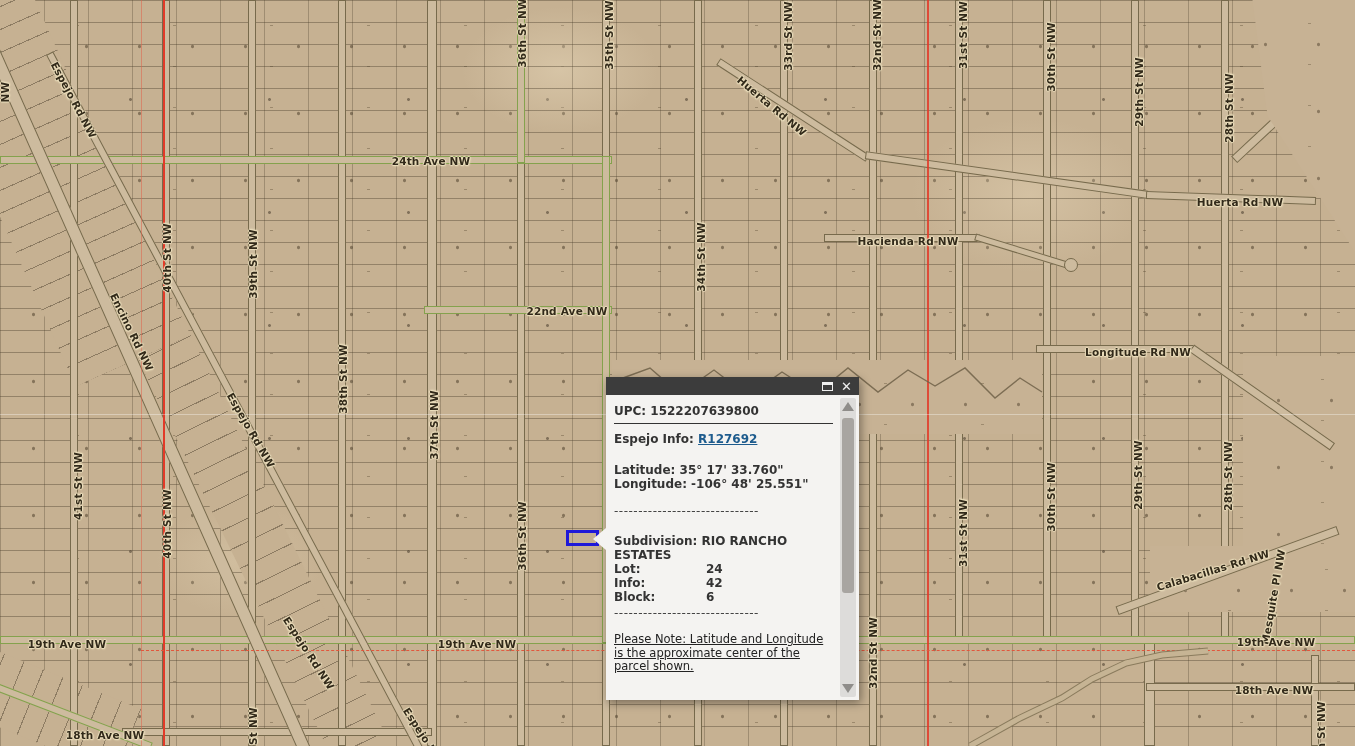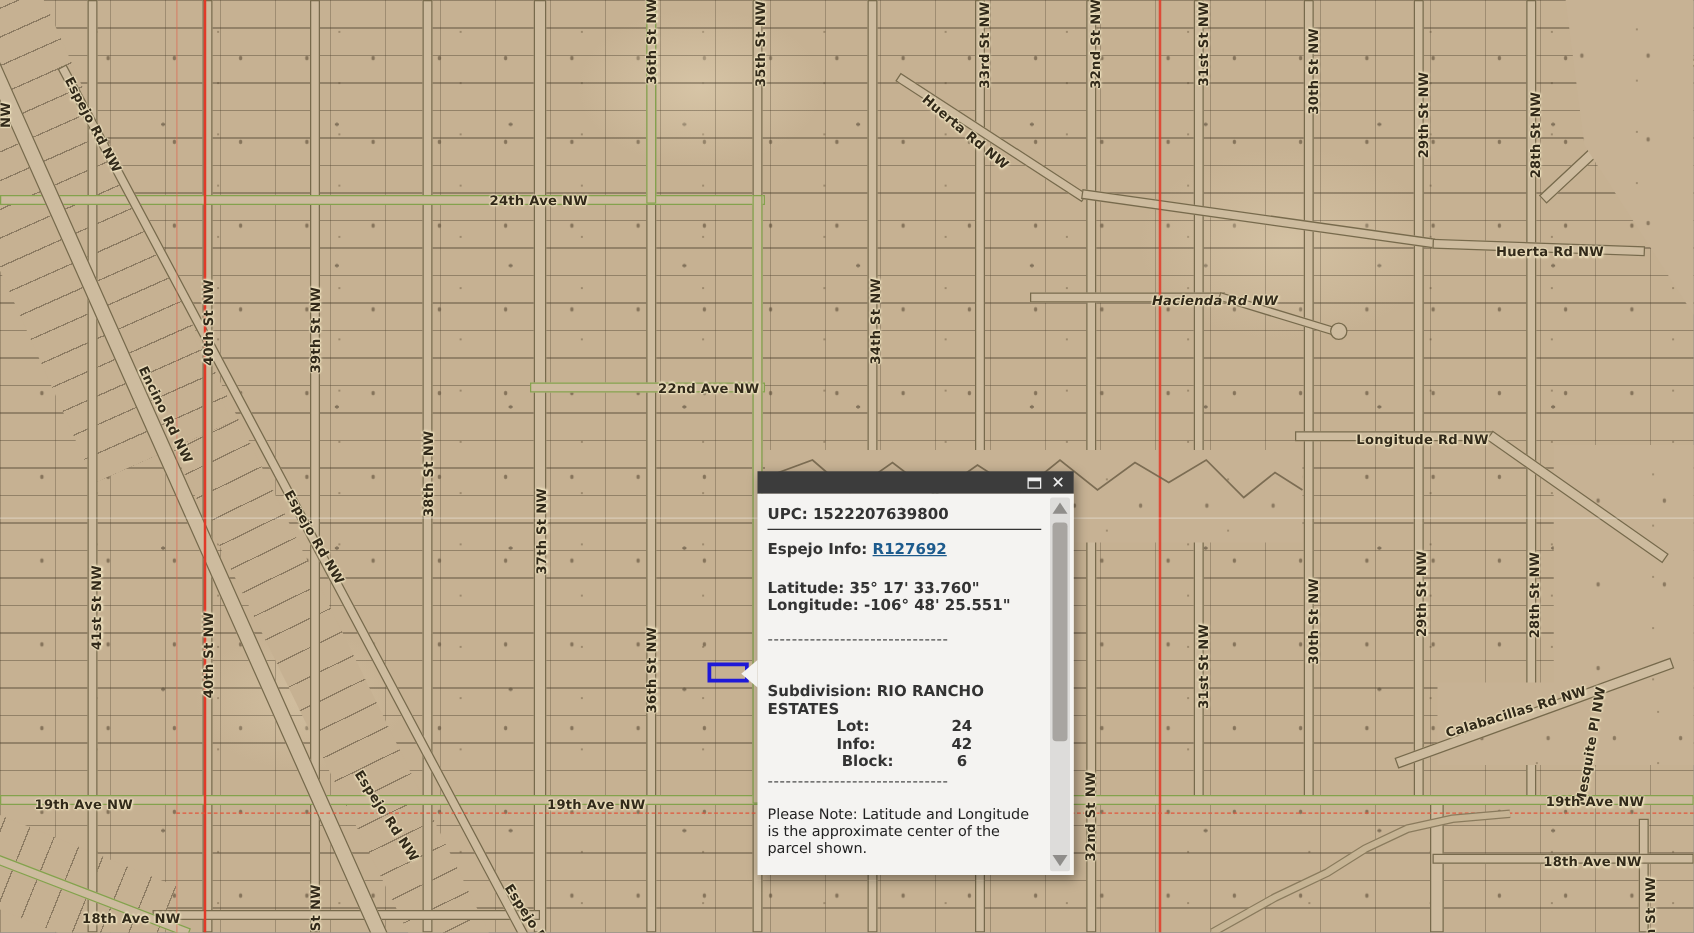--- a/index.html
+++ b/index.html
@@ -48,25 +48,25 @@
   #close-btn{color:#efefef;font-size:13px;font-weight:bold;line-height:1;cursor:pointer;}
   #popup-body{position:relative;height:305px;background:#f4f3f1;box-sizing:border-box;
     padding:8px 26px 6px 8px;font-size:12px;color:#222;}
   #popup-body .b{font-weight:bold;color:#333;}
   .upc{margin:1px 0 5px;}
   .rule{border:none;border-top:1px solid #333;margin:0 0 8px;}
   .acct{margin:2px 0 0;}
   .acct a{color:#1d5b8d;font-weight:bold;}
   .latlong{margin-top:17px;line-height:14px;}
   .sep{margin-top:13px;color:#444;letter-spacing:.5px;}
-  .subdiv{margin-top:28px;line-height:14px;width:190px;}
-  .frow{display:flex;line-height:14px;justify-content:center;}
+  .subdiv{margin-top:16px;line-height:14px;width:190px;}
+  .frow{display:flex;line-height:14px;}
   .flabel{width:92px;}
   .tract{margin-top:11px;line-height:15px;}
-  .note{margin-top:13px;font-size:11.5px;line-height:13.5px;color:#222;width:214px;}
+  .note{margin-top:13px;font-size:11.5px;line-height:13.5px;color:#222;width:214px;text-decoration:underline;}
   .ptr{position:absolute;left:-13px;top:151px;width:0;height:0;
     border-top:11px solid transparent;border-bottom:11px solid transparent;border-right:13px solid #f4f3f1;}
   
   #sbar{position:absolute;top:3px;right:3px;bottom:3px;width:16px;background:#dddcda;border-radius:2px;}
   .sarrow{position:absolute;left:2px;width:0;height:0;border-left:6px solid transparent;border-right:6px solid transparent;cursor:pointer;}
   .sarrow.up{top:4px;border-bottom:9px solid #8f8d8a;}
   .sarrow.down{bottom:4px;border-top:9px solid #8f8d8a;}
   #sthumb{position:absolute;left:2px;top:20px;width:12px;height:175px;background:#a8a5a1;border-radius:3px;cursor:pointer;}
 </style>
 </head>
@@ -145,21 +145,21 @@
         <div class="map-label" style="left: 609px; top: 35px; transform: translate(-50%, -50%) rotate(-90deg);">35th St NW</div>
         <div class="map-label" style="left: 788px; top: 36px; transform: translate(-50%, -50%) rotate(-90deg);">33rd St NW</div>
         <div class="map-label" style="left: 877px; top: 35px; transform: translate(-50%, -50%) rotate(-90deg);">32nd St NW</div>
         <div class="map-label" style="left: 963px; top: 35px; transform: translate(-50%, -50%) rotate(-90deg);">31st St NW</div>
         <div class="map-label" style="left: 1051px; top: 57px; transform: translate(-50%, -50%) rotate(-90deg);">30th St NW</div>
         <div class="map-label" style="left: 1139px; top: 92px; transform: translate(-50%, -50%) rotate(-90deg);">29th St NW</div>
         <div class="map-label" style="left: 1229px; top: 108px; transform: translate(-50%, -50%) rotate(-90deg);">28th St NW</div>
         <div class="map-label" style="left: 772px; top: 106px; transform: translate(-50%, -50%) rotate(40deg);">Huerta Rd NW</div>
         <div class="map-label" style="left: 431px; top: 161px; transform: translate(-50%, -50%) rotate(0deg);">24th Ave NW</div>
         <div class="map-label" style="left: 1240px; top: 202px; transform: translate(-50%, -50%) rotate(0deg);">Huerta Rd NW</div>
-        <div class="map-label" style="left: 972px; top: 241px; transform: translate(-50%, -50%) rotate(0deg); font-style: italic;">Hacienda Rd NW</div>
+        <div class="map-label" style="left: 908px; top: 241px; transform: translate(-50%, -50%) rotate(0deg);">Hacienda Rd NW</div>
         <div class="map-label" style="left: 167px; top: 258px; transform: translate(-50%, -50%) rotate(-90deg);">40th St NW</div>
         <div class="map-label" style="left: 253px; top: 264px; transform: translate(-50%, -50%) rotate(-90deg);">39th St NW</div>
         <div class="map-label" style="left: 701px; top: 257px; transform: translate(-50%, -50%) rotate(-90deg);">34th St NW</div>
         <div class="map-label" style="left: 567px; top: 311px; transform: translate(-50%, -50%) rotate(0deg);">22nd Ave NW</div>
         <div class="map-label" style="left: 132px; top: 332px; transform: translate(-50%, -50%) rotate(64deg);">Encino Rd NW</div>
         <div class="map-label" style="left: 1138px; top: 352px; transform: translate(-50%, -50%) rotate(0deg);">Longitude Rd NW</div>
         <div class="map-label" style="left: 343px; top: 379px; transform: translate(-50%, -50%) rotate(-90deg);">38th St NW</div>
         <div class="map-label" style="left: 434px; top: 425px; transform: translate(-50%, -50%) rotate(-90deg);">37th St NW</div>
         <div class="map-label" style="left: 251px; top: 430px; transform: translate(-50%, -50%) rotate(60deg);">Espejo Rd NW</div>
         <div class="map-label" style="left: 78px; top: 486px; transform: translate(-50%, -50%) rotate(-90deg);">41st St NW</div>

